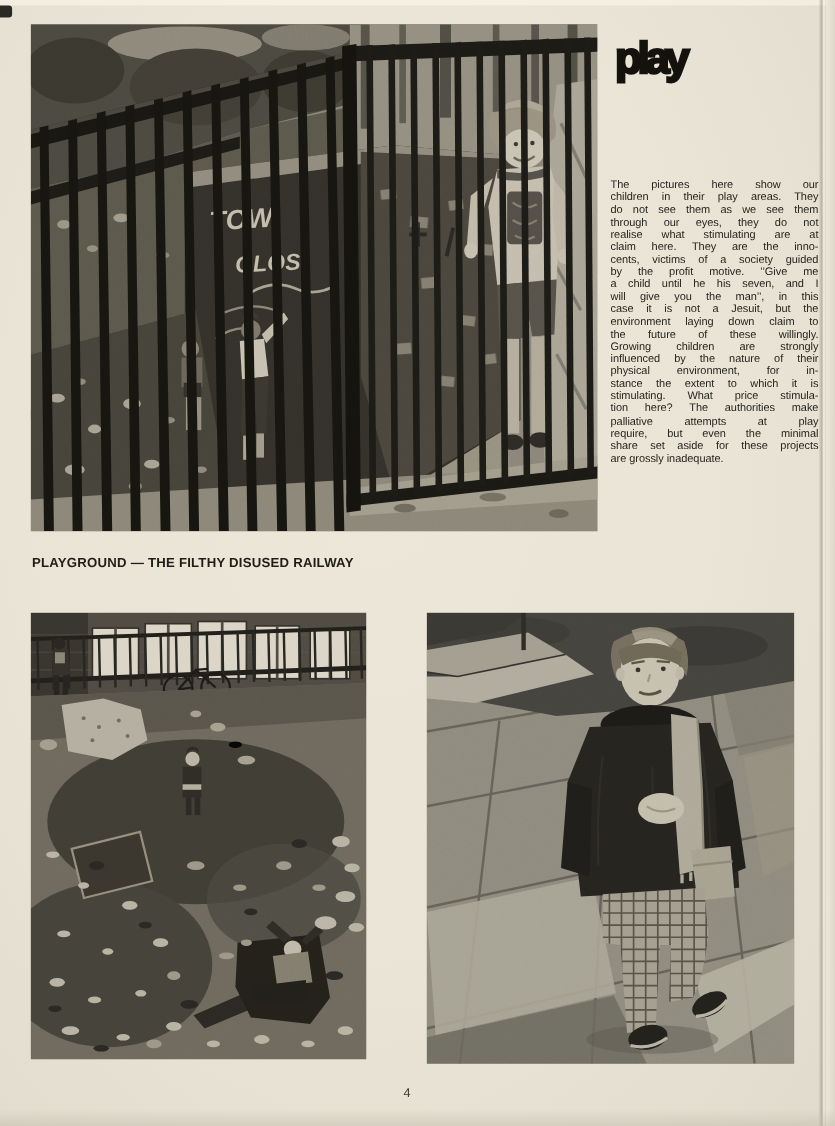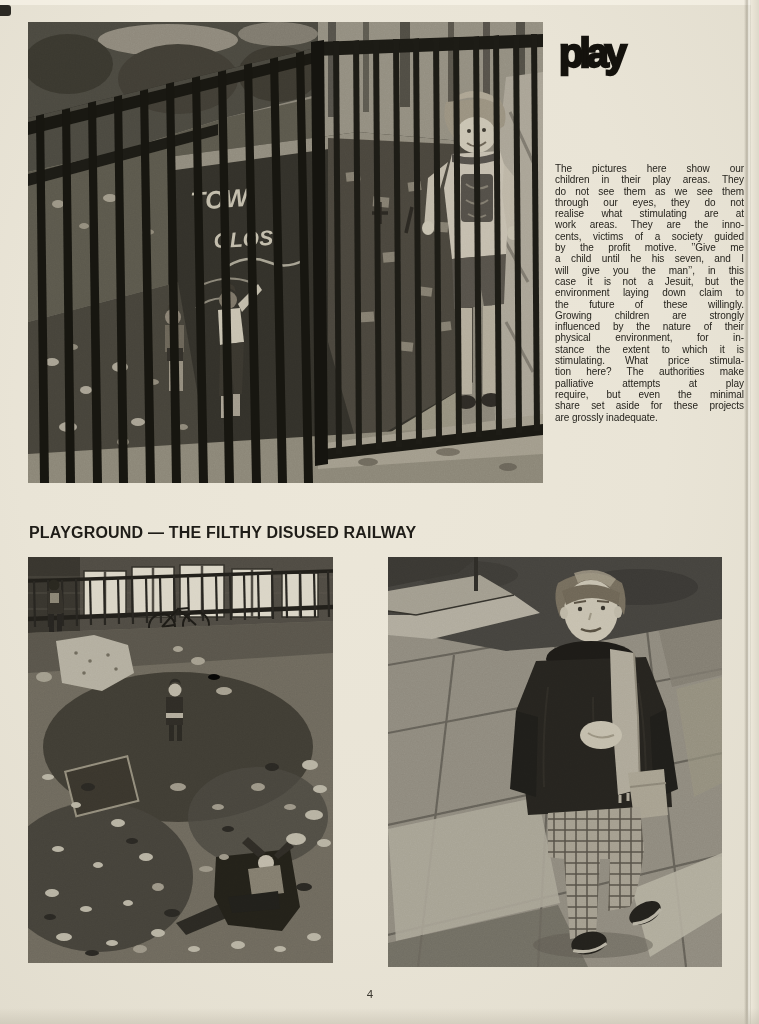--- a/index.html
+++ b/index.html
@@ -32,21 +32,21 @@
     font-size:40px;line-height:1;font-weight:700;letter-spacing:-4px;
     color:#14120d;-webkit-text-stroke:2.3px #14120d;}
 
   
   .article{position:absolute;left:555px;top:163px;width:189px;}
   .tline{font-size:10px;line-height:11.3px;height:11.3px;white-space:nowrap;
     text-align:justify;text-align-last:justify;letter-spacing:-.05px;color:#26241e;}
   .tline.last{text-align-last:left;}
   .para-2 .tline:first-child{text-indent:11px;}
 
-  .caption{position:absolute;left:29px;top:524px;font-size:16px;font-weight:700;
+  .caption{position:absolute;left:29px;top:504px;font-size:12px;font-weight:700;
     letter-spacing:.2px;color:#1f1d18;}
 
   .folio{position:absolute;left:340px;top:988px;width:60px;text-align:center;
     font-size:11.5px;color:#3a372f;}
 
   .graffiti{font-family:"Liberation Sans",sans-serif;font-style:italic;font-weight:700;
     fill:#d6d0be;opacity:.88;}
 </style>
 </head>
 <body>
@@ -212,21 +212,21 @@
 
   <h1 class="masthead" style="margin:0">play</h1>
 
   <div class="article">
     <div class="para-1">
         <div class="tline">The pictures here show our</div>
         <div class="tline">children in their play areas. They</div>
         <div class="tline">do not see them as we see them</div>
         <div class="tline">through our eyes, they do not</div>
         <div class="tline">realise what stimulating are at</div>
-        <div class="tline">work areas. They are the inno-</div>
+        <div class="tline">claim here. They are the inno-</div>
         <div class="tline">cents, victims of a society guided</div>
         <div class="tline">by the profit motive. ’’Give me</div>
         <div class="tline">a child until he his seven, and I</div>
         <div class="tline">will give you the man’’, in this</div>
         <div class="tline">case it is not a Jesuit, but the</div>
         <div class="tline">environment laying down claim to</div>
         <div class="tline">the future of these willingly.</div>
         <div class="tline">Growing children are strongly</div>
         <div class="tline">influenced by the nature of their</div>
         <div class="tline">physical environment, for in-</div>

